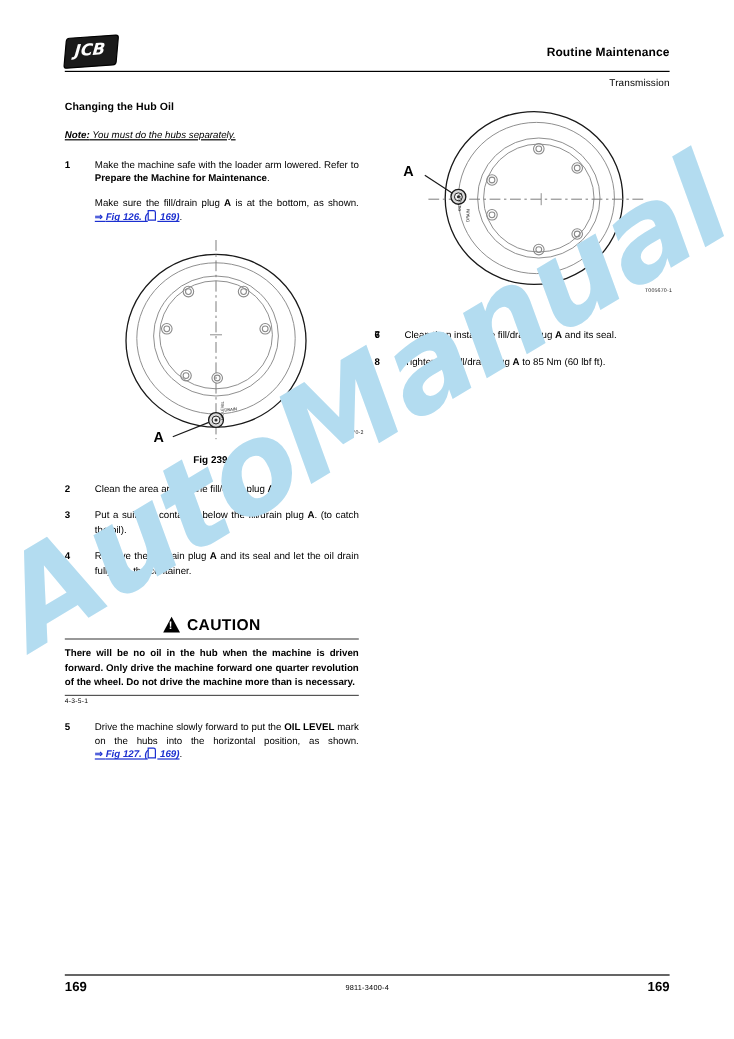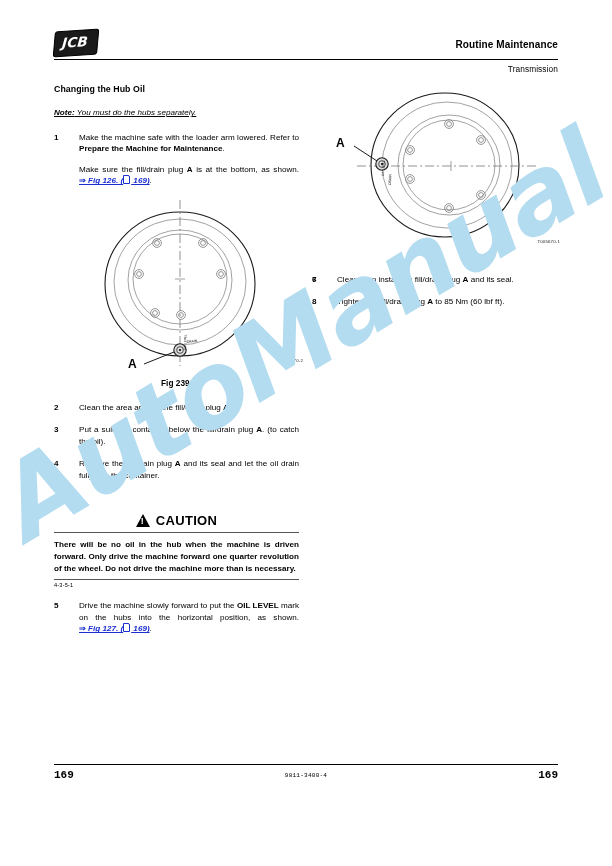--- a/index.html
+++ b/index.html
@@ -251,23 +251,22 @@
     font-size: 4.4px;
     color: #222;
     letter-spacing: 0.15px;
   }
   .fig-svg { display: block; }
 
   
   .footer {
     position: absolute;
     left: 54px;
-    top: 764px;
+    top: 812px;
     width: 504px;
-    font-family: Liberation Mono, monospace;
   }
   .footer-rule {
     border-top: 1.3px solid #000;
   }
   .footer-row {
     position: relative;
     height: 18px;
     margin-top: 4px;
   }
   .footer-pg-left {

